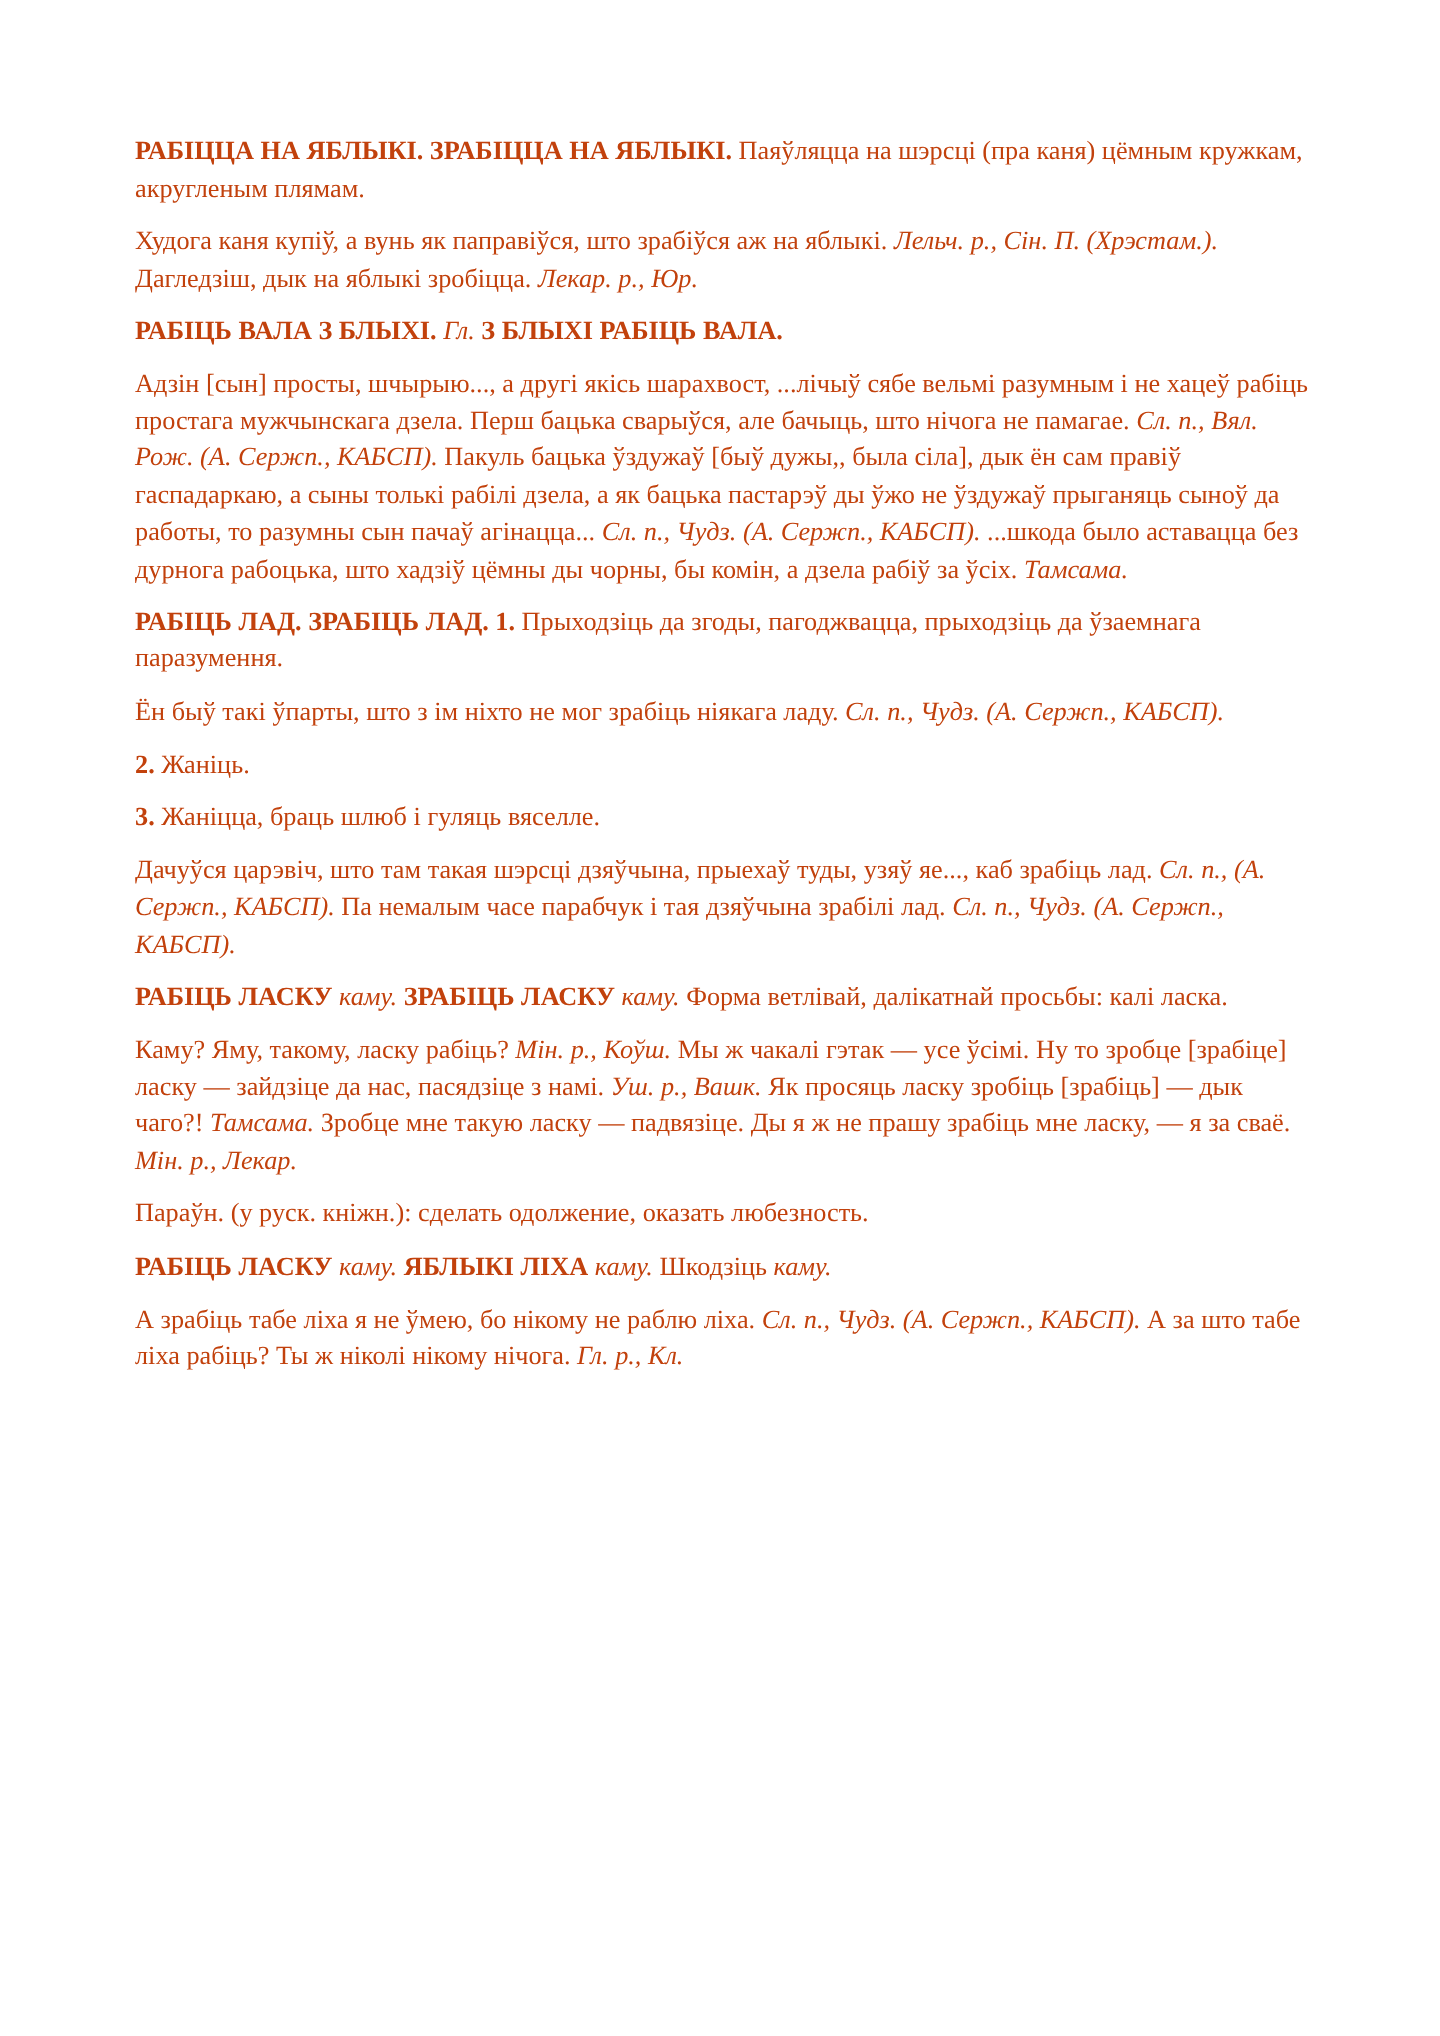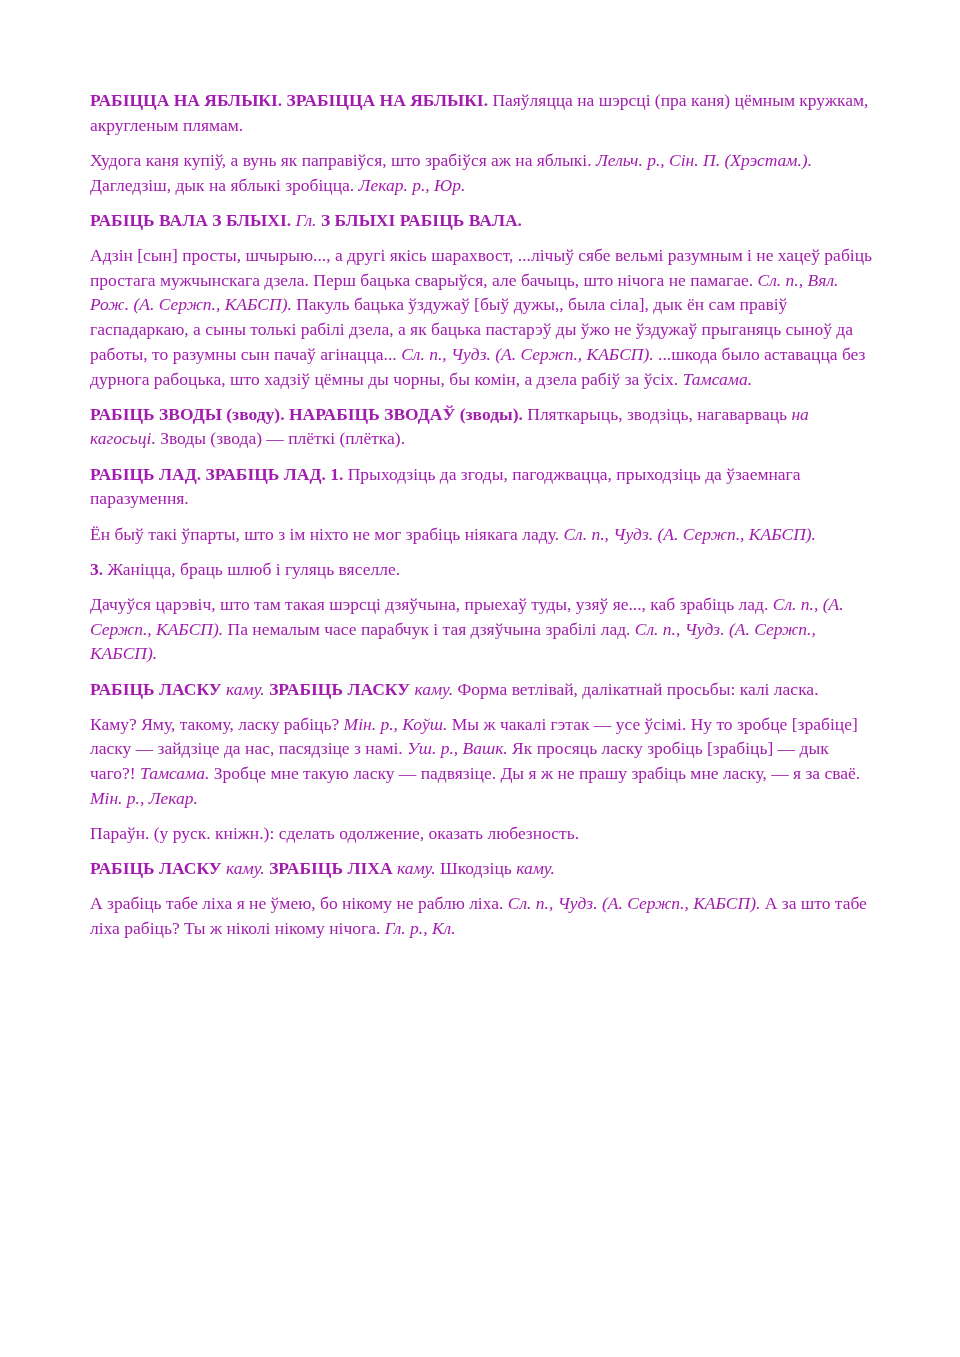--- a/index.html
+++ b/index.html
@@ -31,29 +31,29 @@
     padding: 0;
   }
   .run-b  { font-weight: bold; }
   .run-i  { font-style: italic; text-align: center; }
   .run-r  { font-weight: normal; font-style: normal; }
 </style>
 </head>
 <body>
 
 <div class="page">
-  <div class="text-column" id="text-column" style="color: #a21caf;">
+  <div class="text-column" id="text-column" style="color: #c2410c;">
       <p><span class="run-b">РАБІЦЦА НА ЯБЛЫКІ. ЗРАБІЦЦА НА ЯБЛЫКІ. </span><span class="run-r">Паяўляцца на шэрсці (пра каня) цёмным кружкам, акругленым плямам.</span></p>
       <p><span class="run-r">Худога каня купіў, а вунь як паправіўся, што зрабіўся аж на яблыкі. </span><span class="run-i">Лельч. р., Сін. П. (Хрэстам.). </span><span class="run-r">Дагледзіш, дык на яблыкі зробіцца. </span><span class="run-i">Лекар. р., Юр.</span></p>
       <p><span class="run-b">РАБІЦЬ ВАЛА З БЛЫХІ. </span><span class="run-i">Гл. </span><span class="run-b">З БЛЫХІ РАБІЦЬ ВАЛА.</span></p>
       <p><span class="run-r">Адзін [сын] просты, шчырыю..., а другі якісь шарахвост, ...лічыў сябе вельмі разумным і не хацеў рабіць простага мужчынскага дзела. Перш бацька сварыўся, але бачыць, што нічога не памагае. </span><span class="run-i">Сл. п., Вял. Рож. (А. Сержп., КАБСП). </span><span class="run-r">Пакуль бацька ўздужаў [быў дужы,, была сіла], дык ён сам правіў гаспадаркаю, а сыны толькі рабілі дзела, а як бацька пастарэў ды ўжо не ўздужаў прыганяць сыноў да работы, то разумны сын пачаў агінацца... </span><span class="run-i">Сл. п., Чудз. (А. Сержп., КАБСП). </span><span class="run-r">...шкода было аставацца без дурнога рабоцька, што хадзіў цёмны ды чорны, бы комін, а дзела рабіў за ўсіх. </span><span class="run-i">Тамсама.</span></p>
-      <p><span class="run-b">РАБІЦЬ ЗВОДЫ (зводу). НАРАБІЦЬ ЗВОДАЎ (зводы). </span><span class="run-r">Пляткарыць, зводзіць, нагаварваць </span><span class="run-i">на кагосьці. </span><span class="run-r">Зводы (звода) — плёткі (плётка).</span></p>
       <p><span class="run-b">РАБІЦЬ ЛАД. ЗРАБІЦЬ ЛАД. 1. </span><span class="run-r">Прыходзіць да згоды, пагоджвацца, прыходзіць да ўзаемнага паразумення.</span></p>
       <p><span class="run-r">Ён быў такі ўпарты, што з ім ніхто не мог зрабіць ніякага ладу. </span><span class="run-i">Сл. п., Чудз. (А. Сержп., КАБСП).</span></p>
+      <p><span class="run-b">2. </span><span class="run-r">Жаніць.</span></p>
       <p><span class="run-b">3. </span><span class="run-r">Жаніцца, браць шлюб і гуляць вяселле.</span></p>
       <p><span class="run-r">Дачуўся царэвіч, што там такая шэрсці дзяўчына, прыехаў туды, узяў яе..., каб зрабіць лад. </span><span class="run-i">Сл. п., (А. Сержп., КАБСП). </span><span class="run-r">Па немалым часе парабчук і тая дзяўчына зрабілі лад. </span><span class="run-i">Сл. п., Чудз. (А. Сержп., КАБСП).</span></p>
       <p><span class="run-b">РАБІЦЬ ЛАСКУ </span><span class="run-i">каму. </span><span class="run-b">ЗРАБІЦЬ ЛАСКУ </span><span class="run-i">каму. </span><span class="run-r">Форма ветлівай, далікатнай просьбы: калі ласка.</span></p>
       <p><span class="run-r">Каму? Яму, такому, ласку рабіць? </span><span class="run-i">Мін. р., Коўш. </span><span class="run-r">Мы ж чакалі гэтак — усе ўсімі. Ну то зробце [зрабіце] ласку — зайдзіце да нас, пасядзіце з намі. </span><span class="run-i">Уш. р., Вашк. </span><span class="run-r">Як просяць ласку зробіць [зрабіць] — дык чаго?! </span><span class="run-i">Тамсама. </span><span class="run-r">Зробце мне такую ласку — падвязіце. Ды я ж не прашу зрабіць мне ласку, — я за сваё. </span><span class="run-i">Мін. р., Лекар.</span></p>
       <p><span class="run-r">Параўн. (у руск. кніжн.): сделать одолжение, оказать любезность.</span></p>
-      <p><span class="run-b">РАБІЦЬ ЛАСКУ </span><span class="run-i">каму. </span><span class="run-b">ЗРАБІЦЬ ЛІХА </span><span class="run-i">каму. </span><span class="run-r">Шкодзіць </span><span class="run-i">каму.</span></p>
+      <p><span class="run-b">РАБІЦЬ ЛАСКУ </span><span class="run-i">каму. </span><span class="run-b">ЯБЛЫКІ ЛІХА </span><span class="run-i">каму. </span><span class="run-r">Шкодзіць </span><span class="run-i">каму.</span></p>
       <p><span class="run-r">А зрабіць табе ліха я не ўмею, бо нікому не раблю ліха. </span><span class="run-i">Сл. п., Чудз. (А. Сержп., КАБСП). </span><span class="run-r">А за што табе ліха рабіць? Ты ж ніколі нікому нічога. </span><span class="run-i">Гл. р., Кл.</span></p>
     </div>
 </div>
 
 </body></html>

